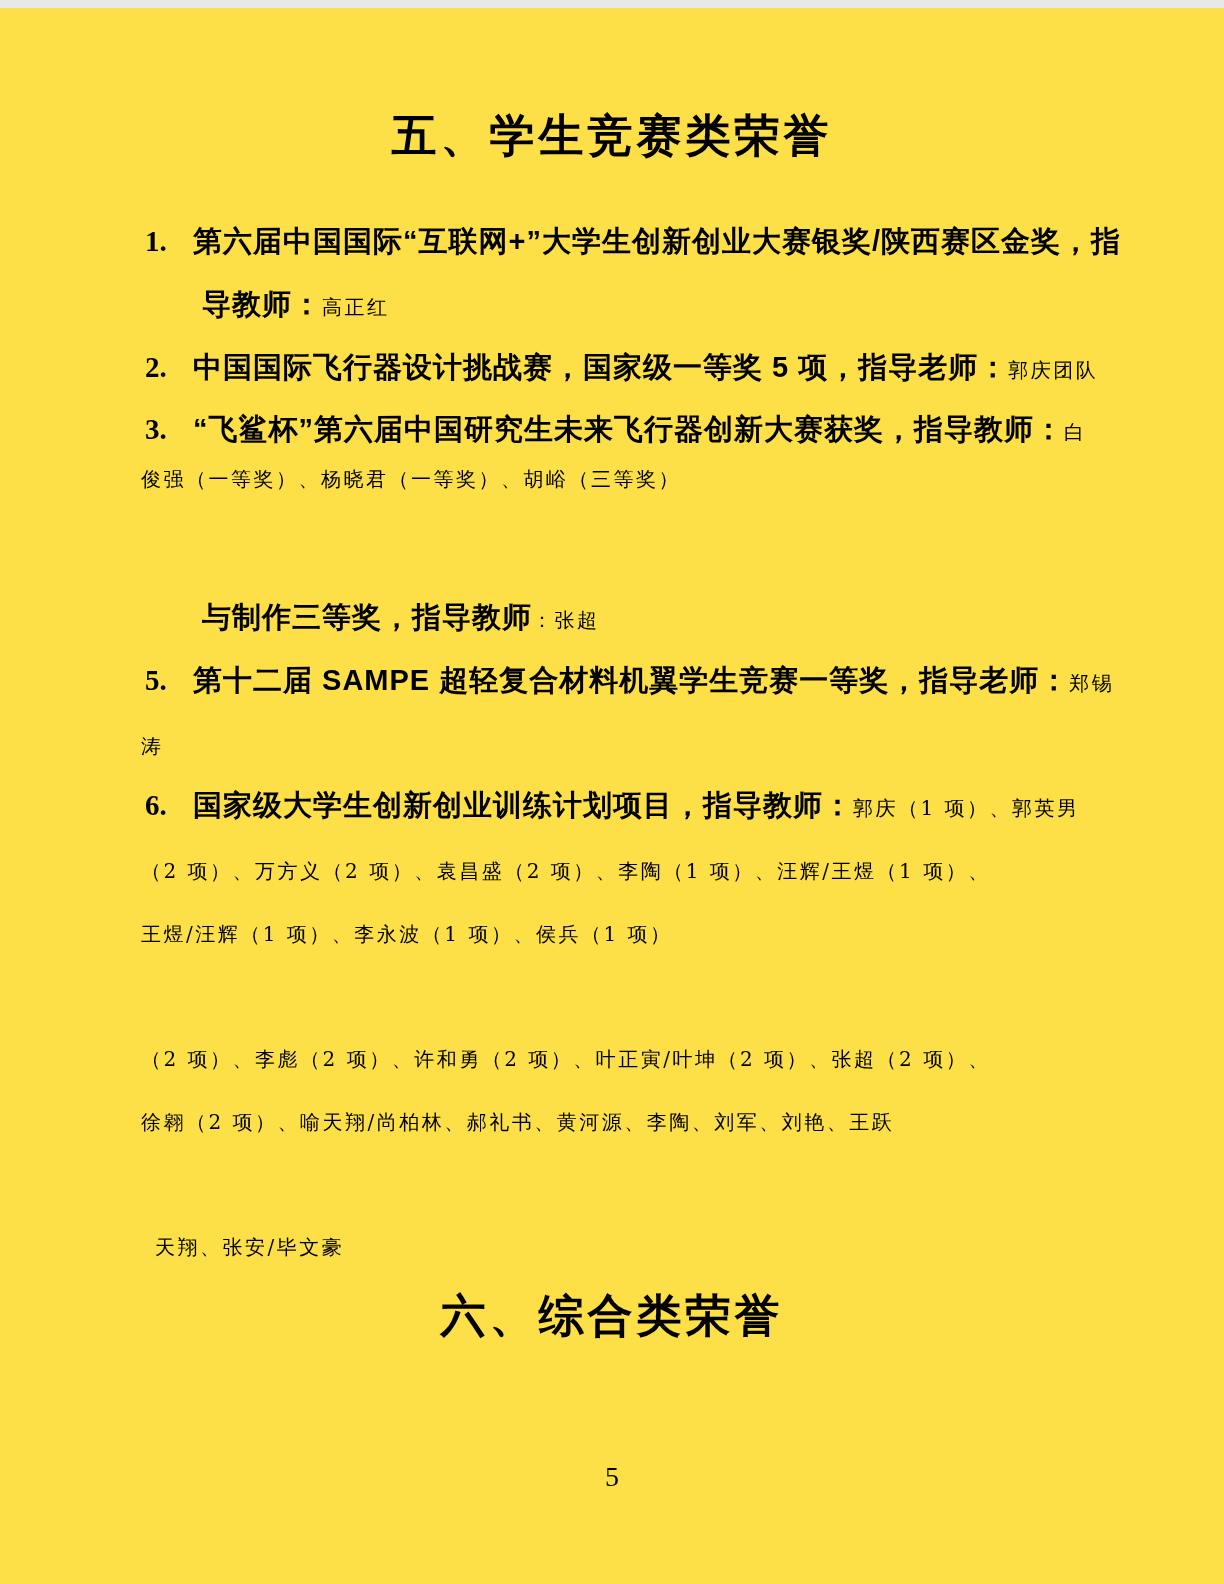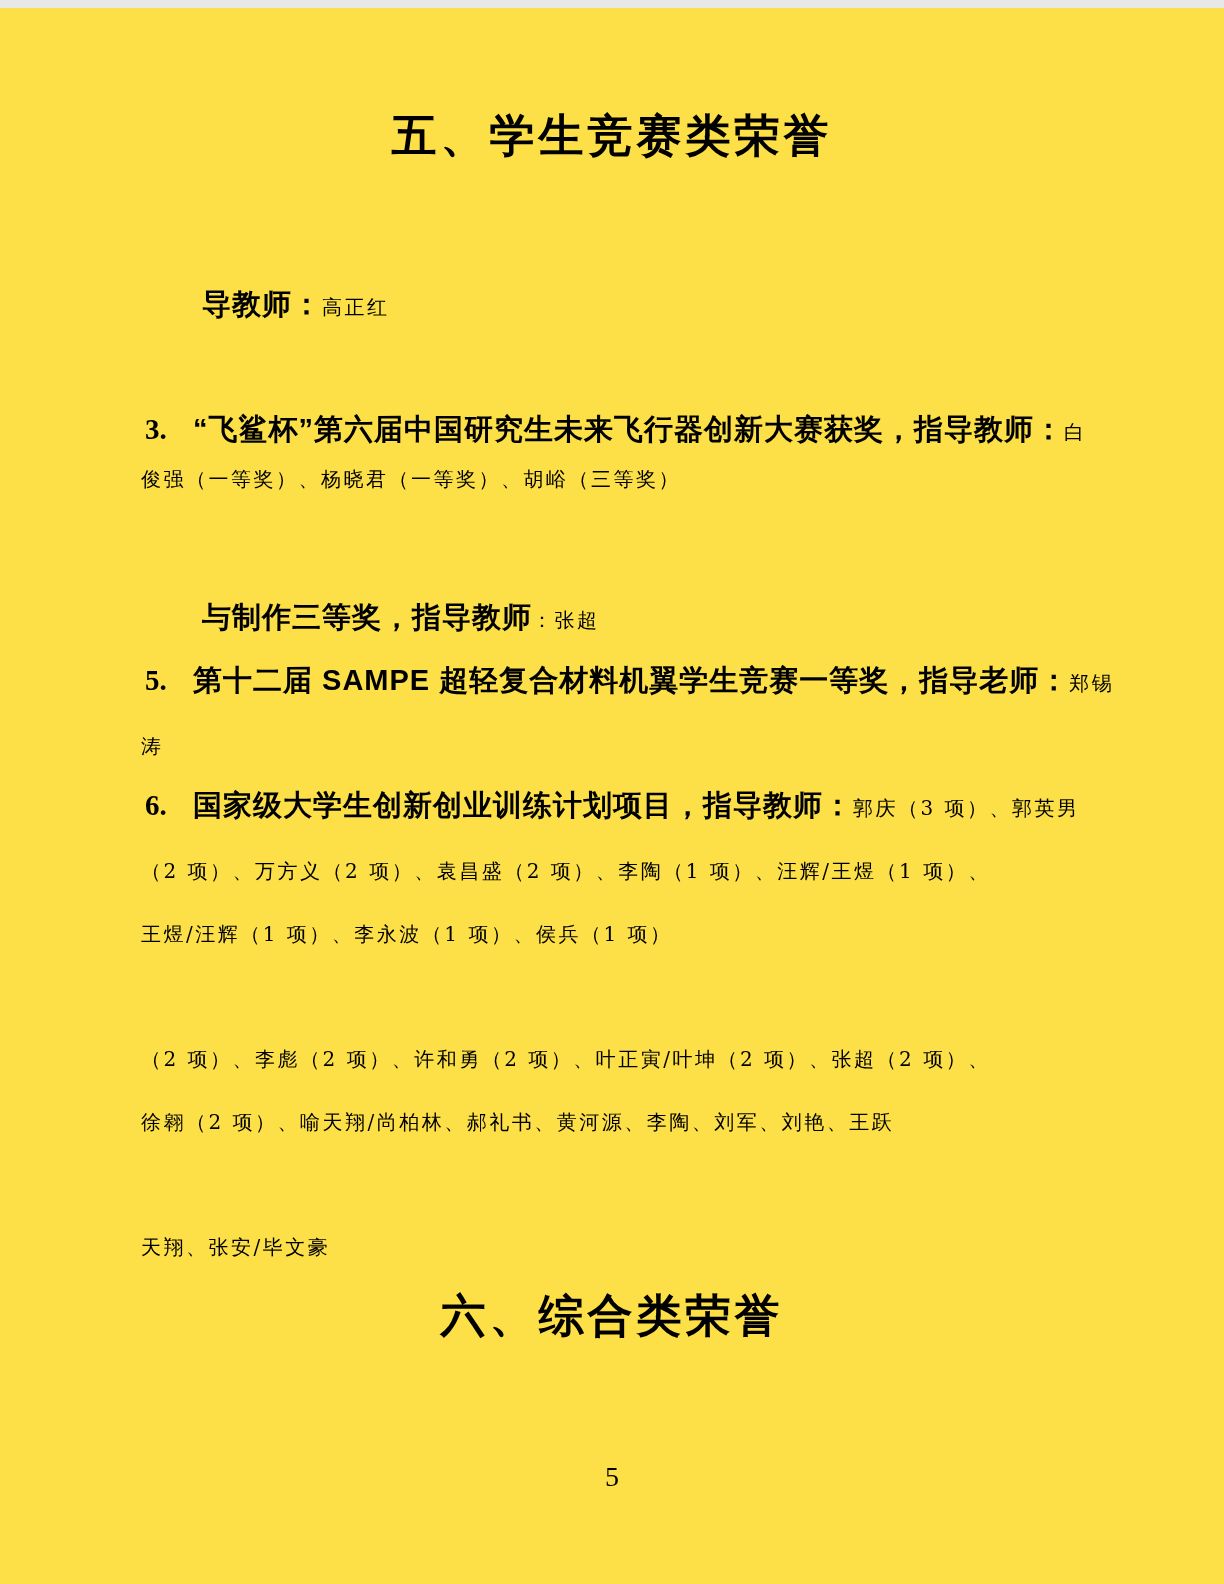--- a/index.html
+++ b/index.html
@@ -53,38 +53,40 @@
     font-size:28px;
   }
 </style>
 </head>
 <body>
 
 <div class="page">
 
   <div class="title" style="top:98px">五、学生竞赛类荣誉</div>
 
+  <div class="line" style="top:213px"><span class="num">1.</span><span class="b">第六届中国国际“互联网+”大学生创新创业大赛银奖/陕西赛区金奖，指</span></div>
   <div class="line" style="top:276px;left:202px"><span class="b">导教师：</span><span class="k">高正红</span></div>
 
+  <div class="line" style="top:339px"><span class="num">2.</span><span class="b">中国国际飞行器设计挑战赛，国家级一等奖 5 项，指导老师：</span><span class="k">郭庆团队</span></div>
 
   <div class="line" style="top:401px"><span class="num">3.</span><span class="b">“飞鲨杯”第六届中国研究生未来飞行器创新大赛获奖，指导教师：</span><span class="k">白</span></div>
   <div class="line" style="top:448px;left:141px"><span class="k">俊强（一等奖）、杨晓君（一等奖）、胡峪（三等奖）</span></div>
 
   <div class="line" style="top:589px;left:202px"><span class="b">与制作三等奖，指导教师</span><span class="k">：张超</span></div>
 
   <div class="line" style="top:652px"><span class="num">5.</span><span class="b">第十二届 SAMPE 超轻复合材料机翼学生竞赛一等奖，指导老师：</span><span class="k">郑锡</span></div>
   <div class="line" style="top:715px;left:141px"><span class="k">涛</span></div>
 
-  <div class="line" style="top:777px"><span class="num">6.</span><span class="b">国家级大学生创新创业训练计划项目，指导教师：</span><span class="k">郭庆（3 项）、郭英男</span></div>
+  <div class="line" style="top:777px"><span class="num">6.</span><span class="b">国家级大学生创新创业训练计划项目，指导教师：</span><span class="k">郭庆（1 项）、郭英男</span></div>
   <div class="line" style="top:840px;left:141px"><span class="k">（2 项）、万方义（2 项）、袁昌盛（2 项）、李陶（1 项）、汪辉/王煜（1 项）、</span></div>
   <div class="line" style="top:903px;left:141px"><span class="k">王煜/汪辉（1 项）、李永波（1 项）、侯兵（1 项）</span></div>
 
   <div class="line" style="top:1028px;left:141px"><span class="k">（2 项）、李彪（2 项）、许和勇（2 项）、叶正寅/叶坤（2 项）、张超（2 项）、</span></div>
   <div class="line" style="top:1091px;left:141px"><span class="k">徐翱（2 项）、喻天翔/尚柏林、郝礼书、黄河源、李陶、刘军、刘艳、王跃</span></div>
 
-  <div class="line" style="top:1216px;left:141px"><span class="k">天翔、张安/毕文豪</span></div>
+  <div class="line" style="top:1216px;left:155px"><span class="k">天翔、张安/毕文豪</span></div>
 
   <div class="title" style="top:1278px">六、综合类荣誉</div>
 
 
   <div class="pageno" style="top:1453px">5</div>
 
 </div>
 
 </body></html>

